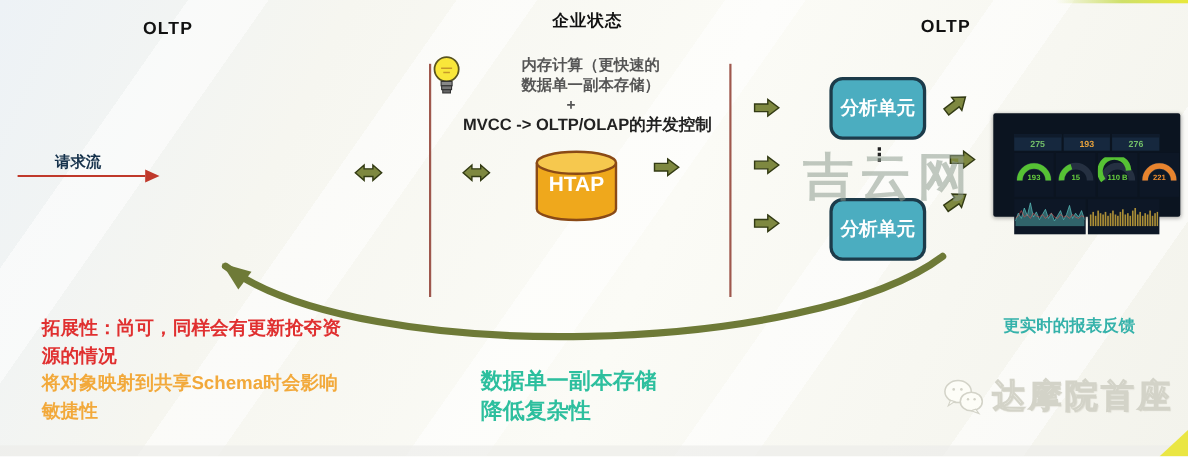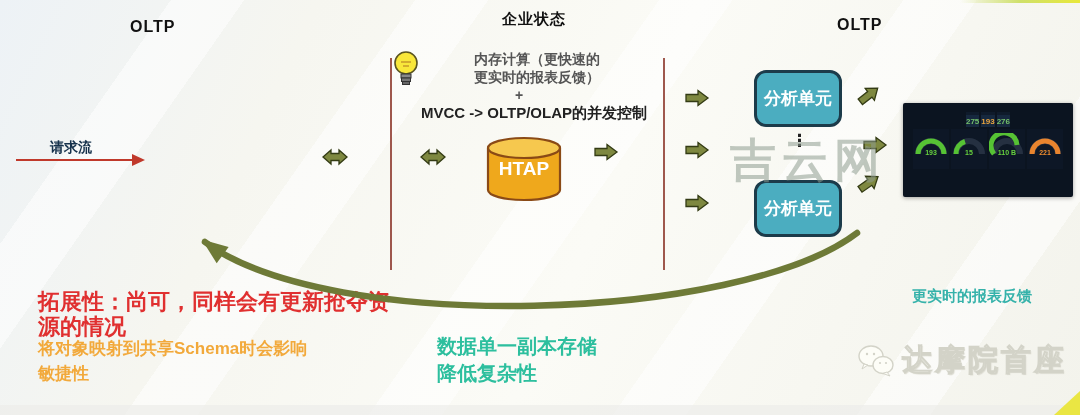--- a/index.html
+++ b/index.html
@@ -13,42 +13,42 @@
     background:repeating-linear-gradient(125deg,transparent 0 140px,rgba(255,255,255,.55) 140px 200px);
     pointer-events:none;
   }
   .hdr{position:absolute;font-weight:bold;color:#111;letter-spacing:1px;}
   .divider{position:absolute;width:2px;background:#8e3b2f;opacity:.85;}
   .box{
     position:absolute;background:#4badc0;border:3px solid #1c3b4a;border-radius:14px;
     display:flex;align-items:center;justify-content:center;color:#fff;font-weight:bold;
   }
   .note{position:absolute;font-weight:bold;white-space:nowrap;}
-  .red{color:#e03030;font-size:22px;text-align:center;}
+  .red{color:#e03030;font-size:17px;text-align:center;}
   .orange{color:#f2a93b;font-size:17px;}
   .green{color:#2dbf9e;font-size:20px;}
   .tealr{color:#35b2aa;font-size:15px;}
   .cnote{position:absolute;color:#555;font-weight:bold;font-size:14px;white-space:nowrap;}
   .mvcc{position:absolute;color:#222;font-weight:bold;font-size:15px;white-space:nowrap;}
   .wm-center{
     position:absolute;font-size:46px;font-weight:bold;letter-spacing:6px;
     color:rgba(142,156,144,.55);z-index:5;pointer-events:none;
   }
   .wm-br{
     position:absolute;display:flex;align-items:center;gap:6px;z-index:6;
     color:#fcfcf6;font-size:30px;font-weight:bold;letter-spacing:3px;
     -webkit-text-stroke:1px #d3d3c8;text-shadow:1px 1px 1px #dddcd2;
   }
   .dots{position:absolute;font-size:17px;font-weight:bold;color:#222;line-height:8px;z-index:3;}
   svg.arrow{position:absolute;z-index:3;}
   
   .dashboard{
     position:absolute;left:903px;top:103px;width:170px;height:94px;background:#0b1420;
-    border-radius:2px;box-shadow:0 1px 4px rgba(0,0,0,.35);padding:9px;
-    display:flex;flex-direction:column;gap:2px;z-index:4;align-items:center;
+    border-radius:2px;box-shadow:0 1px 4px rgba(0,0,0,.35);padding:19px;
+    display:flex;flex-direction:column;gap:2px;z-index:4;
   }
   .db-row{display:flex;gap:2px;}
   .db-stat{
     flex:1;height:15px;background:#16283e;border-top:3px solid #0f1b2b;
     display:flex;align-items:center;justify-content:center;
     font-size:8px;font-weight:bold;
   }
   .stat-g{color:#73bf69;} .stat-o{color:#e8a33d;}
   .db-gauge{
     flex:1;height:40px;background:#0d1726;display:flex;flex-direction:column;
@@ -96,21 +96,21 @@
 
   <svg class="arrow" style="left:392px;top:50px;" width="28" height="44" viewBox="0 0 28 44">
     <circle cx="14" cy="13" r="11" fill="#f9e73a" stroke="#5a5420" stroke-width="1.6"></circle>
     <path d="M9 12 h10 M11 16 h6" stroke="#c79a2a" stroke-width="1.4" fill="none"></path>
     <rect x="9" y="24" width="10" height="4" fill="#888" stroke="#333" stroke-width="1"></rect>
     <rect x="9.5" y="28" width="9" height="3.5" fill="#777" stroke="#333" stroke-width="1"></rect>
     <rect x="10.5" y="31.5" width="7" height="3" fill="#666" stroke="#333" stroke-width="1"></rect>
   </svg>
 
   <div class="cnote" style="left:474px;top:51px;">内存计算（更快速的</div>
-  <div class="cnote" style="left:474px;top:69px;">更实时的报表反馈）</div>
+  <div class="cnote" style="left:474px;top:69px;">数据单一副本存储）</div>
   <div class="cnote" style="left:515px;top:87px;">+</div>
   <div class="mvcc" style="left:421px;top:104px;">MVCC -&gt;  OLTP/OLAP的并发控制</div>
 
   <svg class="arrow" style="left:484px;top:136px;" width="80" height="66" viewBox="0 0 80 66">
     <path d="M4 12 v42 a36 10 0 0 0 72 0 v-42" fill="#efa81c" stroke="#8a4a16" stroke-width="2.2"></path>
     <ellipse cx="40" cy="12" rx="36" ry="10" fill="#f6c84e" stroke="#8a4a16" stroke-width="2.2"></ellipse>
   </svg>
   <div style="position:absolute;left:484px;top:158px;width:80px;text-align:center;color:#fff;font-weight:bold;font-size:19px;z-index:4;">HTAP</div>
 
   <svg class="arrow" style="left:593px;top:143px;" width="26" height="18" viewBox="0 0 26 18">

